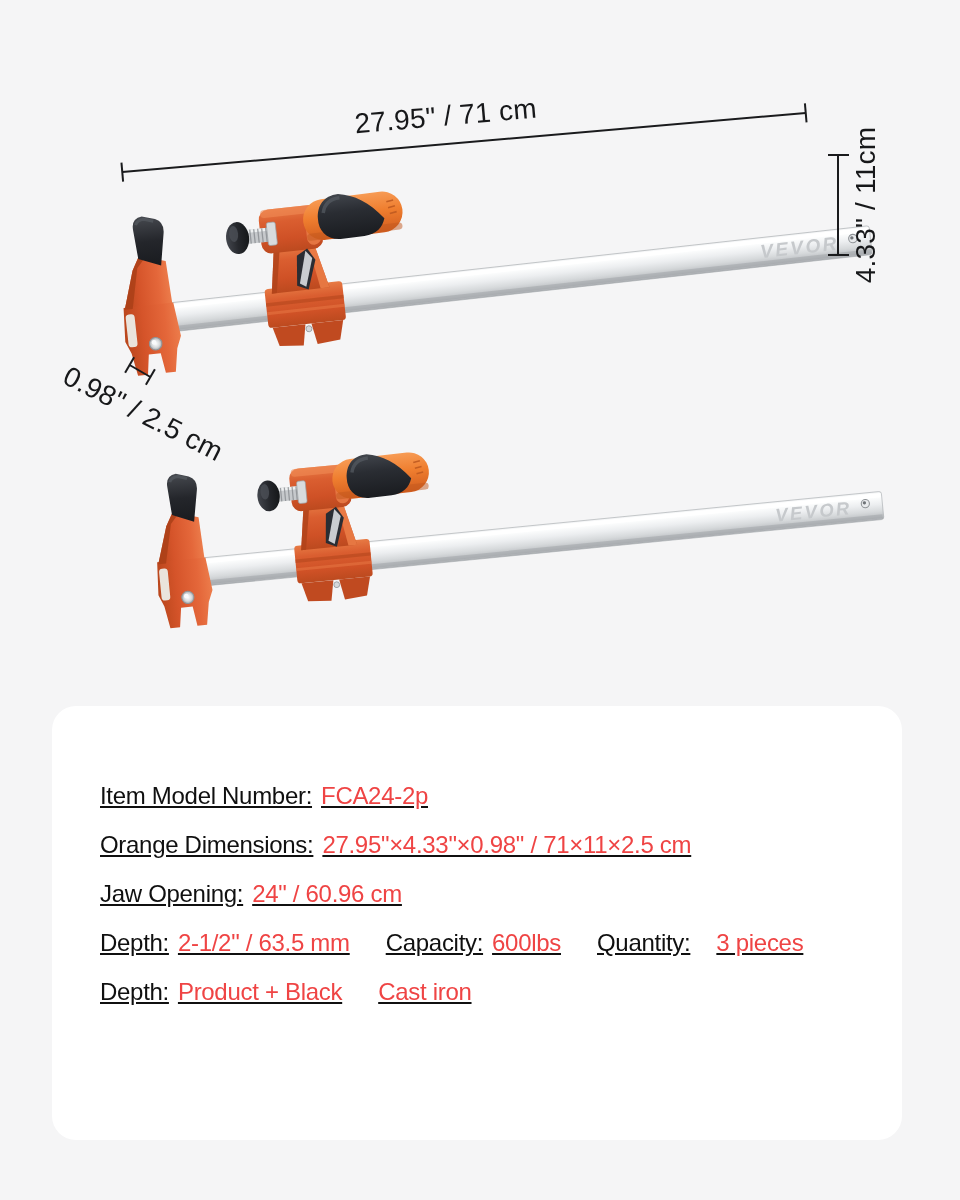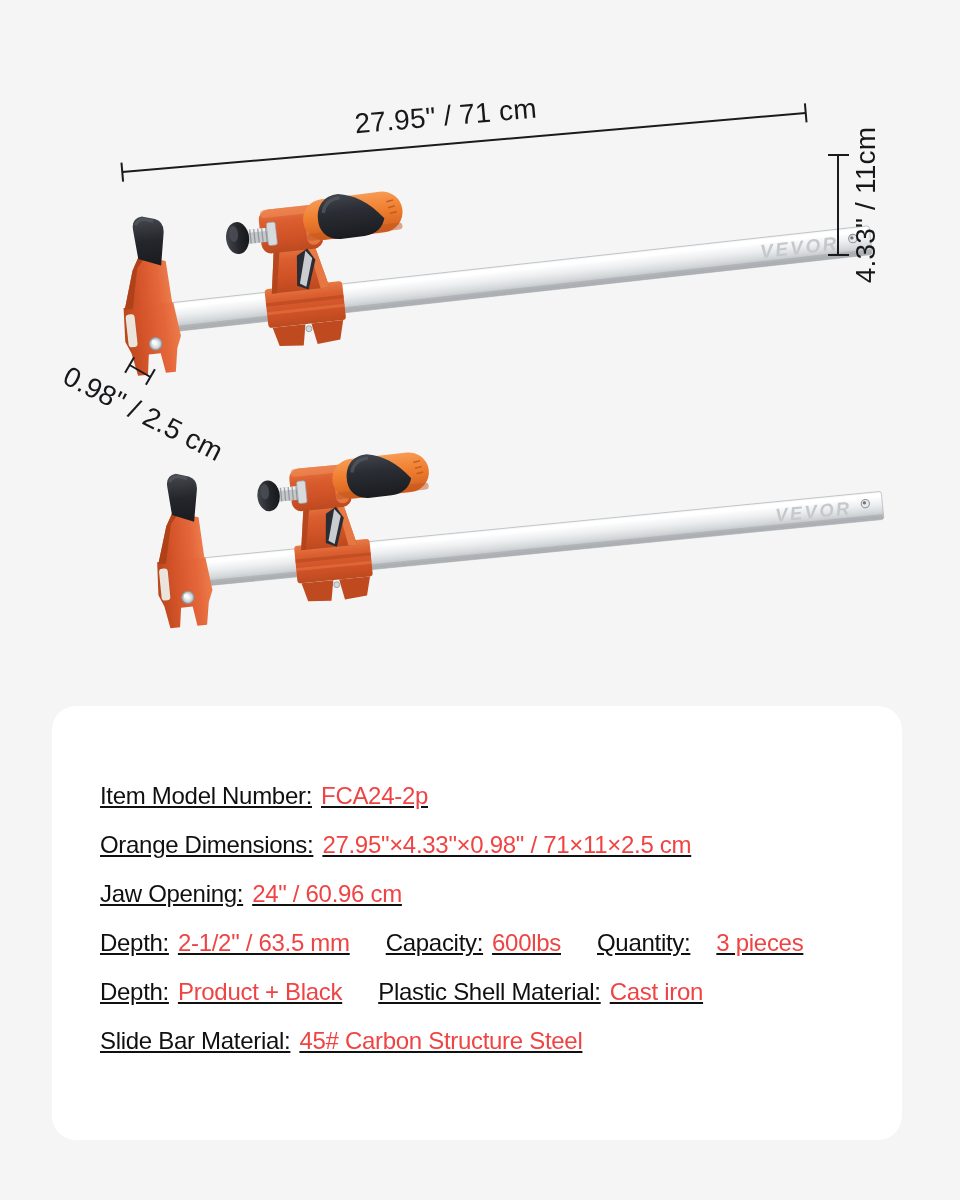--- a/index.html
+++ b/index.html
@@ -226,26 +226,19 @@
         <span class="value">3 pieces</span>
       </span>
     </div>
 
     <div class="spec-line">
       <span class="spec-pair">
         <span class="label">Depth:</span>
         <span class="value">Product + Black</span>
       </span>
       <span class="spec-pair">
-        <span class="label">Plastic Shell Material:</span>
         <span class="value">Cast iron</span>
       </span>
     </div>
 
-    <div class="spec-line">
-      <span class="spec-pair">
-        <span class="label">Slide Bar Material:</span>
-        <span class="value">45# Carbon Structure Steel</span>
-      </span>
-    </div>
 
   </div>
 </div>
 
 </body></html>

